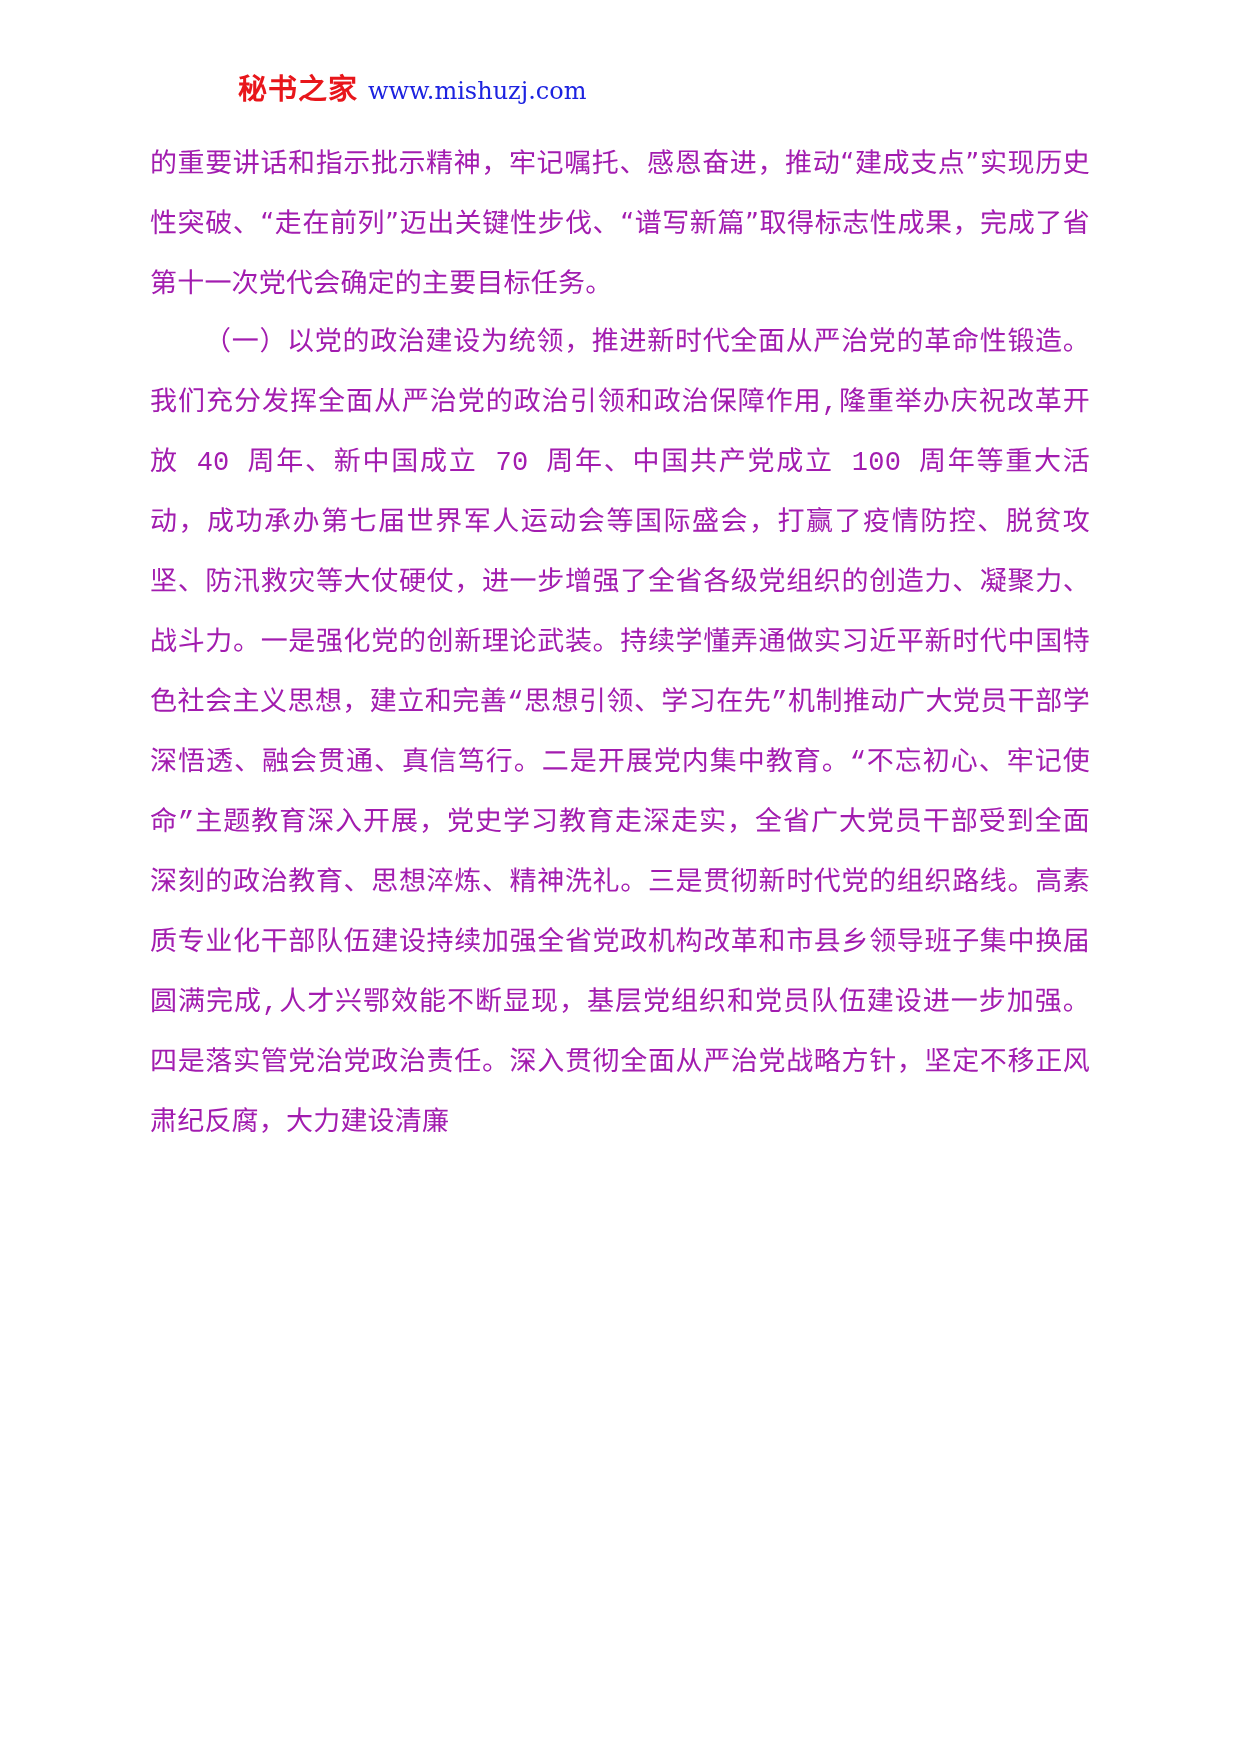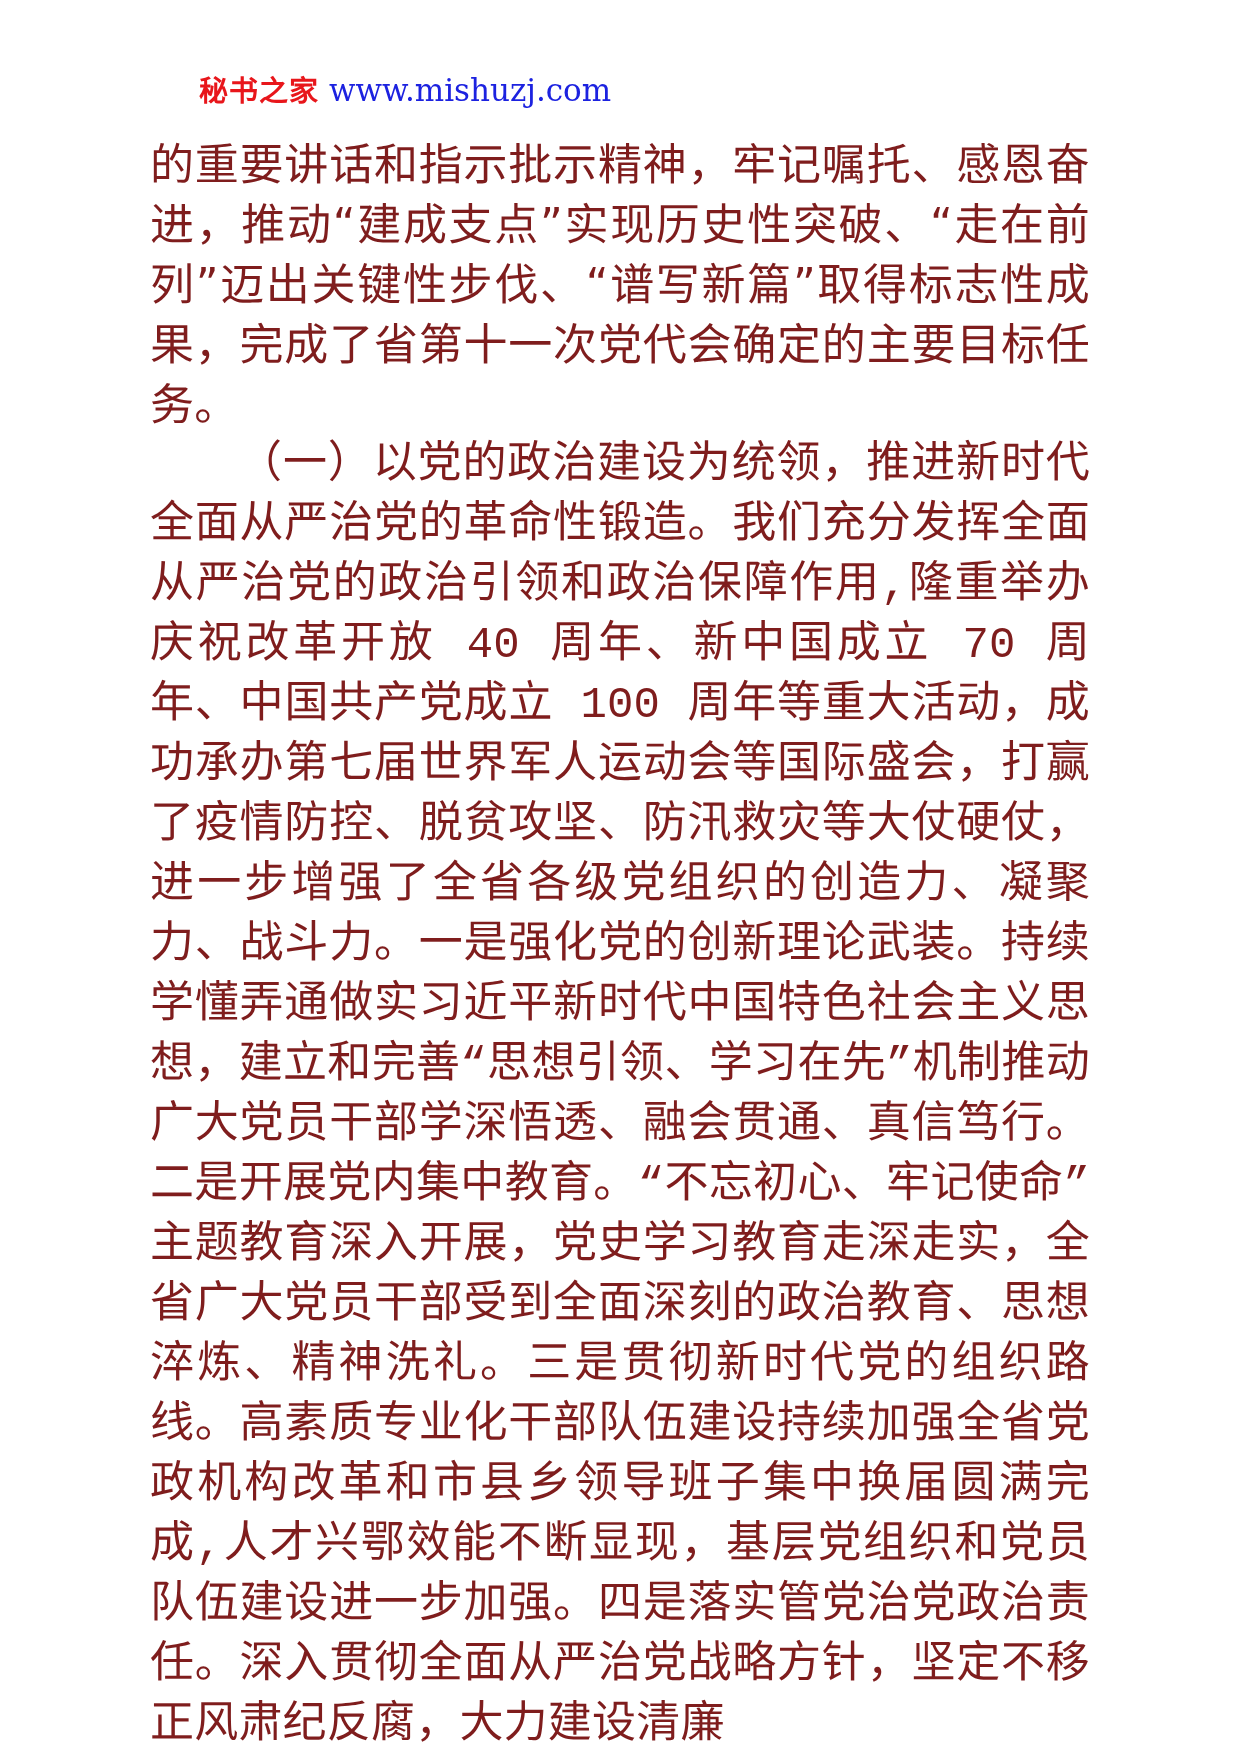--- a/index.html
+++ b/index.html
@@ -22,48 +22,48 @@
     box-sizing: border-box;
     padding: 72px 150px 60px 150px;
     position: relative;
   }
   .header-banner {
     display: flex;
     align-items: baseline;
     justify-content: flex-start;
     font-size: 29px;
     line-height: 1.2;
-    margin-left: 49px;
+    margin-left: 88px;
     margin-bottom: 26px;
     white-space: nowrap;
   }
   .header-brand {
     color: #e8161b;
     font-weight: bold;
     letter-spacing: 1px;
   }
   .header-tagline {
     color: #231f20;
     font-weight: bold;
     letter-spacing: 0.5px;
   }
   .header-url {
     color: #1c22e0;
     font-weight: normal;
     margin-left: 10px;
     font-family: "DejaVu Serif", "Liberation Serif", serif;
-    font-size: 31px;
+    font-size: 24px;
   }
   .body-text {
-    font-size: 44px;
+    font-size: 27px;
     line-height: 60px;
     text-align: justify;
     text-justify: inter-ideograph;
     letter-spacing: 0.2px;
-    color: #7f1d1d;
+    color: #a21caf;
   }
   .para {
     margin: 0;
   }
   .para.indent {
     text-indent: 2em;
     font-family: Liberation Mono, monospace;
   }
 </style>
 </head>

